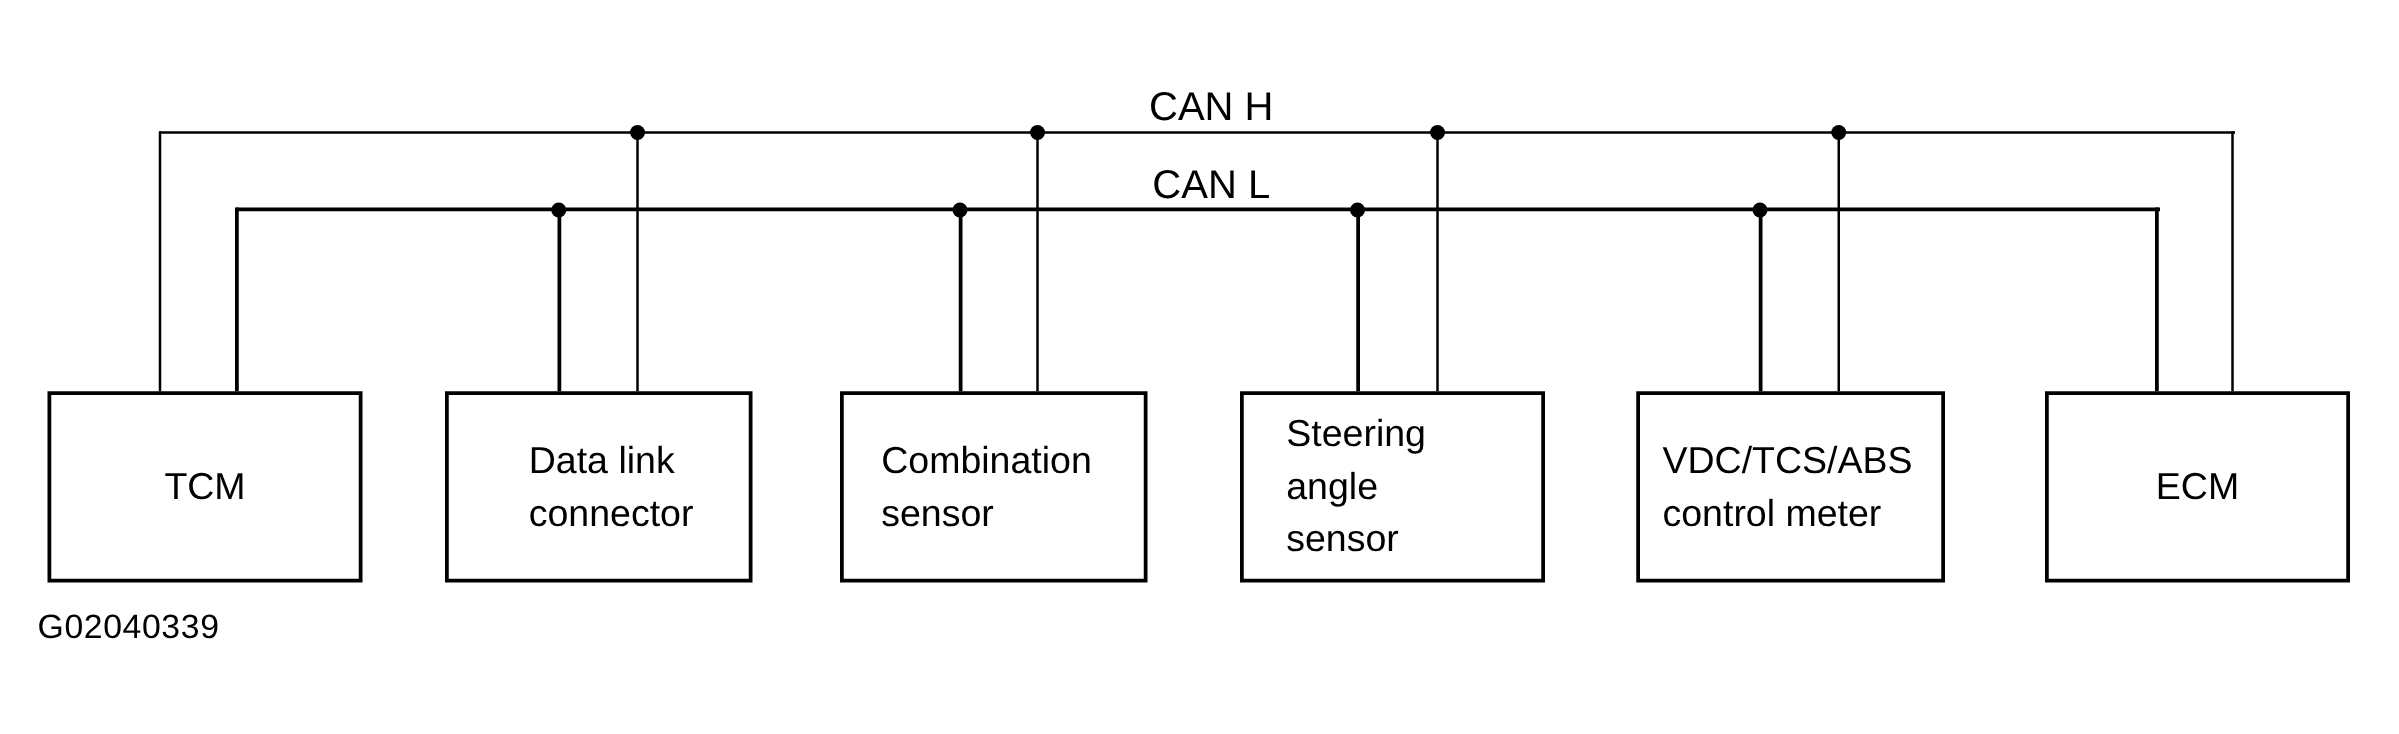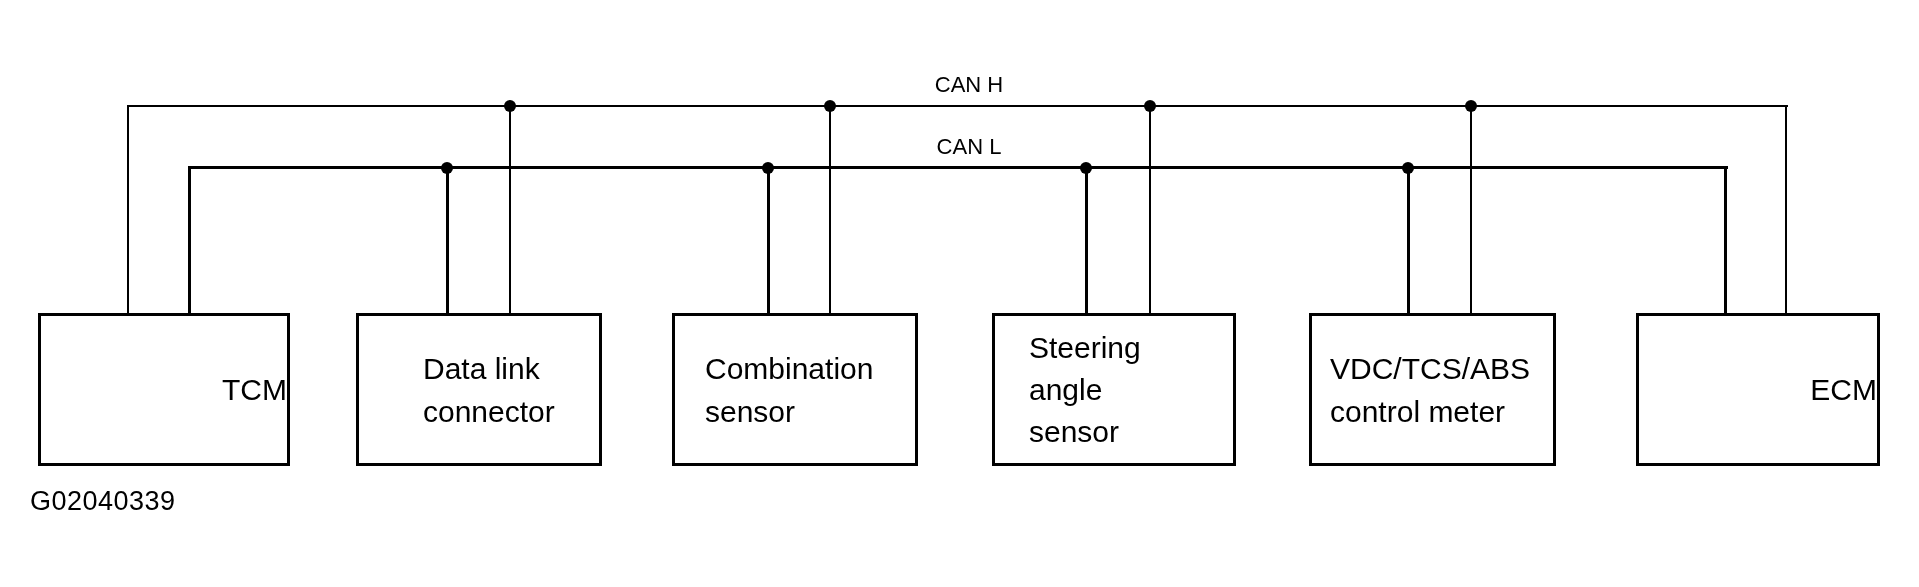--- a/index.html
+++ b/index.html
@@ -24,36 +24,36 @@
     position: absolute;
     width: 12px;
     height: 12px;
     background: #000000;
     border-radius: 50%;
   }
   .bus-label {
     position: absolute;
     width: 200px;
     text-align: center;
-    font-size: 22px;
+    font-size: 32px;
     line-height: 34px;
     color: #000000;
   }
   .node-box {
     position: absolute;
     top: 313px;
     height: 153px;
     border: 3px solid #000000;
     box-sizing: border-box;
     background: #ffffff;
     display: flex;
     align-items: center;
   }
   .node-box.centered {
-    justify-content: flex-end;
+    justify-content: center;
   }
   .node-label {
     font-size: 30px;
     line-height: 43px;
     white-space: pre-line;
     color: #000000;
   }
   .figure-id {
     position: absolute;
     left: 30px;

